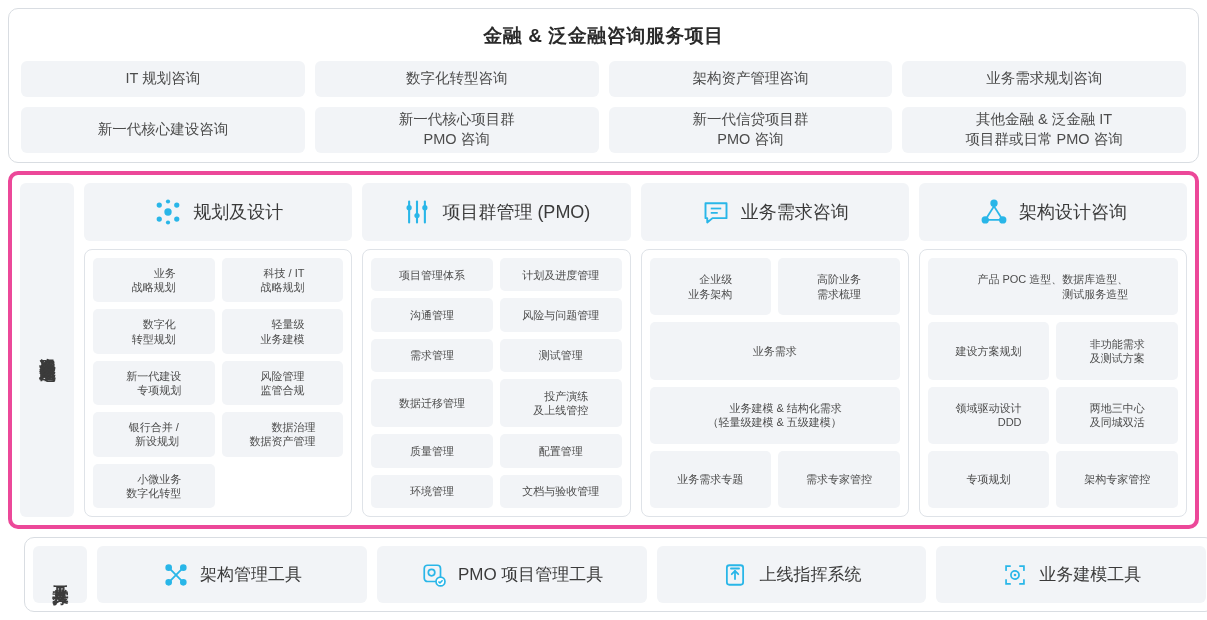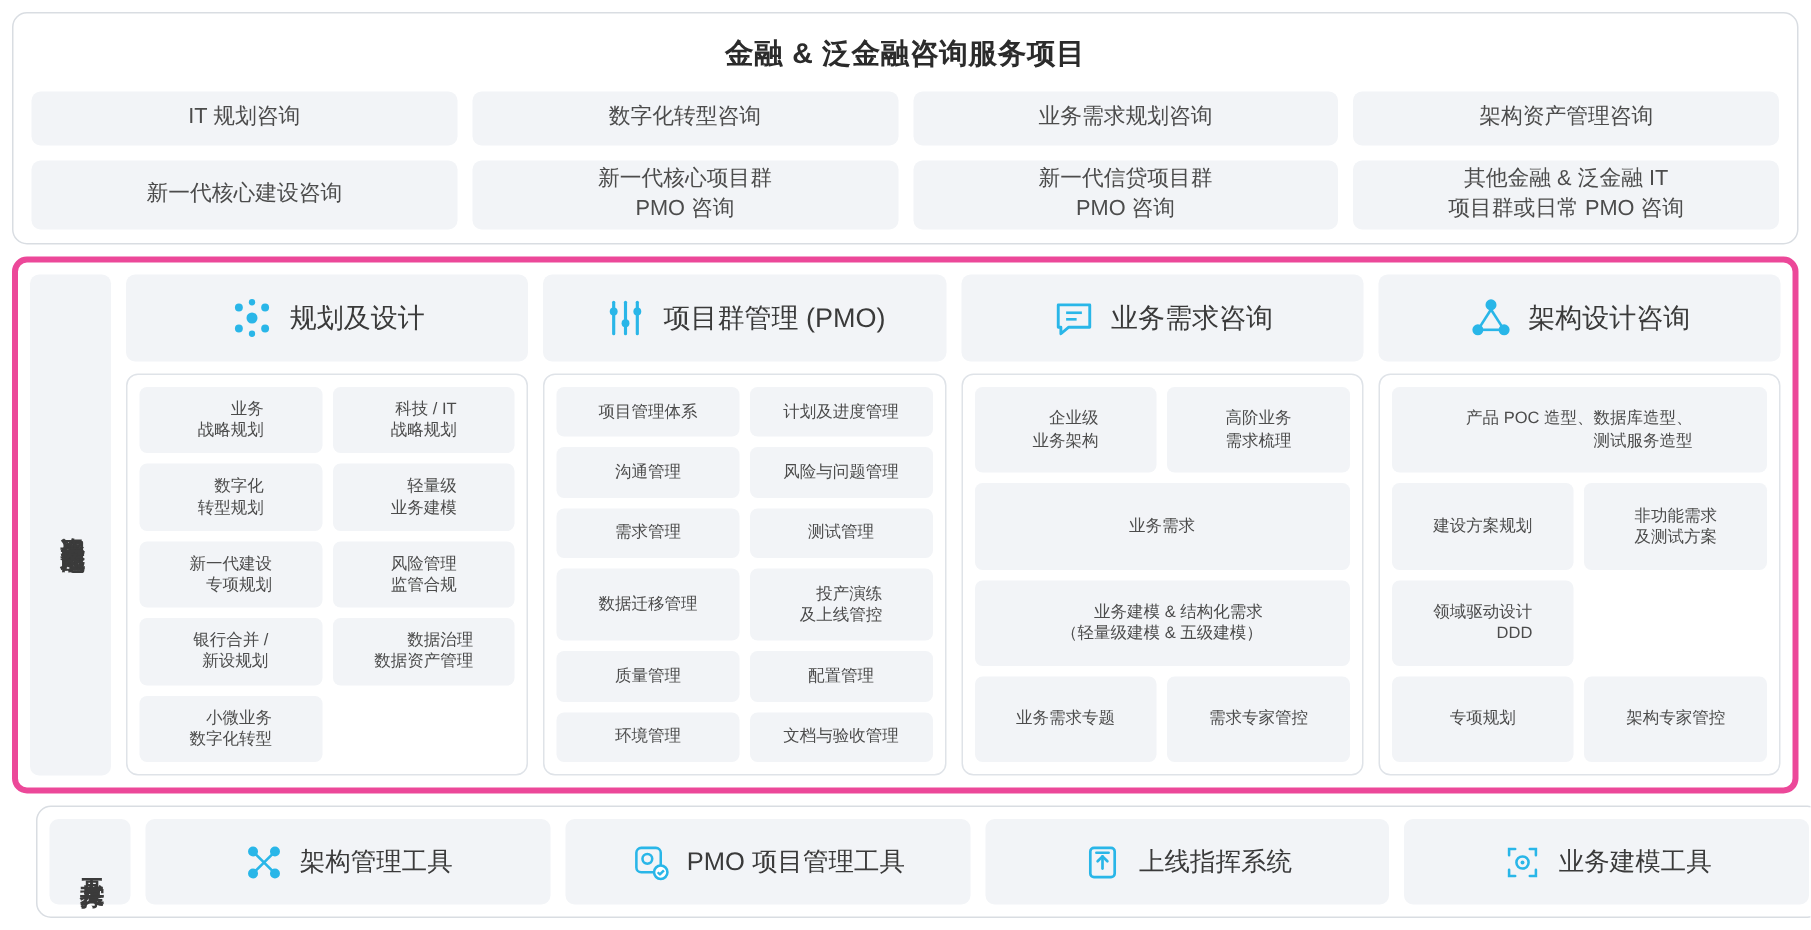--- a/index.html
+++ b/index.html
@@ -225,22 +225,22 @@
 </head>
 <body>
 
 <div class="page">
 
   <div class="top-panel">
     <div class="top-title">金融 &amp; 泛金融咨询服务项目</div>
     <div class="top-row">
       <div class="top-cell">IT 规划咨询</div>
       <div class="top-cell">数字化转型咨询</div>
+      <div class="top-cell">架构资产管理咨询</div>
       <div class="top-cell">业务需求规划咨询</div>
-      <div class="top-cell">架构资产管理咨询</div>
     </div>
     <div class="top-row two-line">
       <div class="top-cell">新一代核心建设咨询</div>
       <div class="top-cell">新一代核心项目群<br>PMO 咨询</div>
       <div class="top-cell">新一代信贷项目群<br>PMO 咨询</div>
       <div class="top-cell">其他金融 &amp; 泛金融 IT<br>项目群或日常 PMO 咨询</div>
     </div>
   </div>
 
   <div class="mid">
@@ -361,20 +361,21 @@
           <div class="rowset">
             <div class="band single">
               <div class="cell">产品 POC 造型、数据库造型、<br>测试服务造型</div>
             </div>
             <div class="band">
               <div class="cell">建设方案规划</div>
               <div class="cell">非功能需求<br>及测试方案</div>
             </div>
             <div class="band">
               <div class="cell">领域驱动设计<br>DDD</div>
+              <div class="cell">两地三中心<br>及同城双活</div>
             </div>
             <div class="band">
               <div class="cell">专项规划</div>
               <div class="cell">架构专家管控</div>
             </div>
           </div>
         </div>
       </div>
 
     </div>

